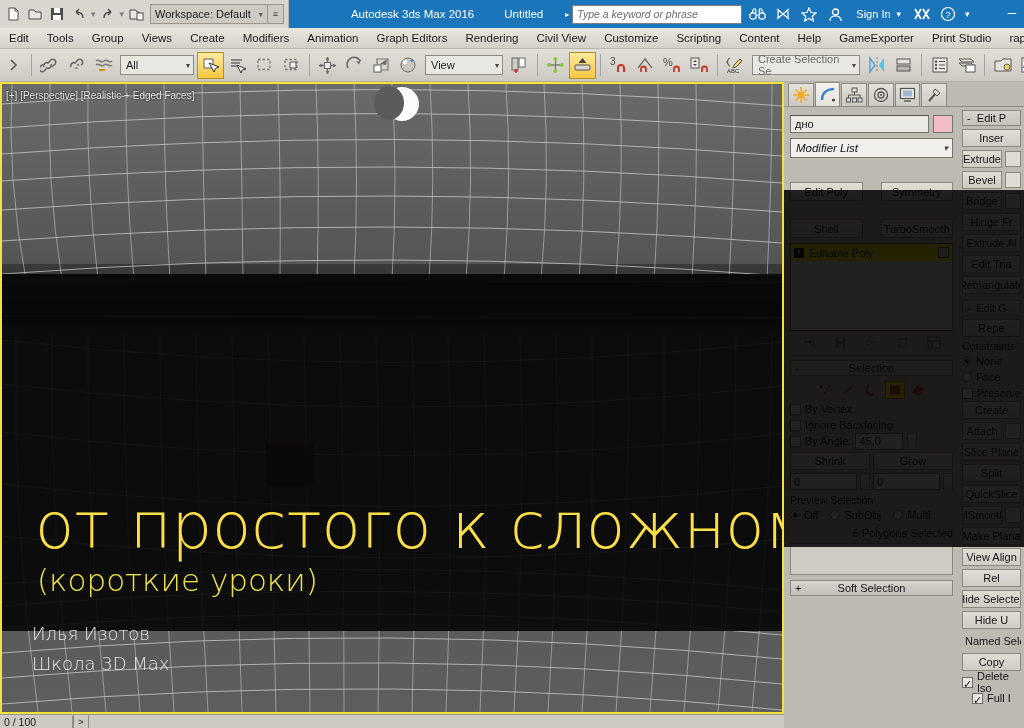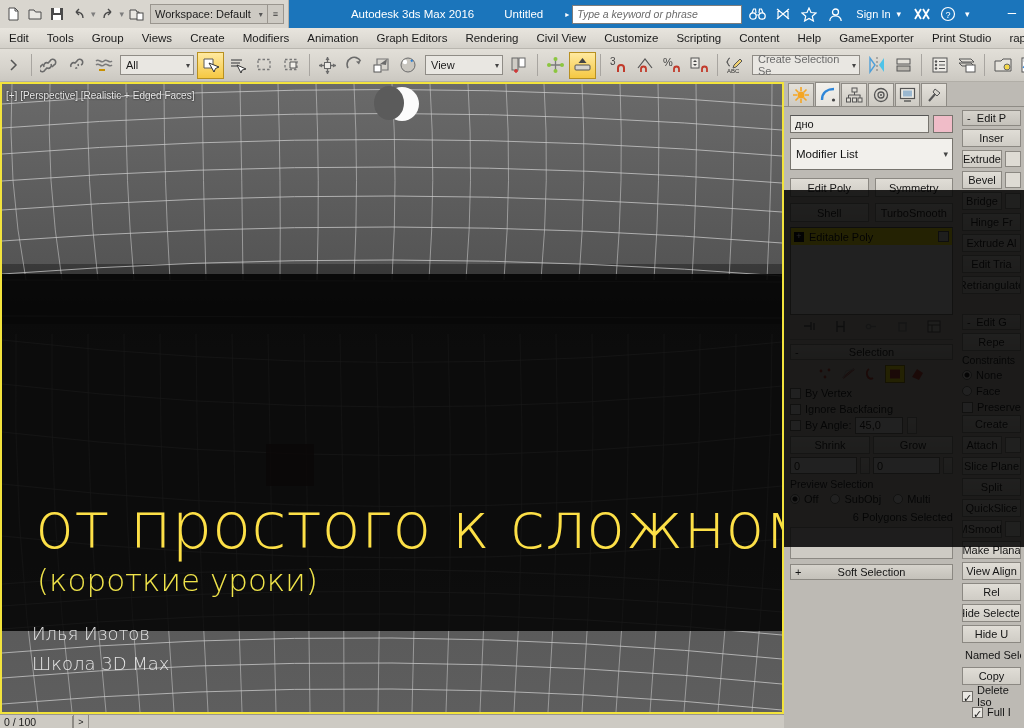--- a/index.html
+++ b/index.html
@@ -169,25 +169,25 @@
     padding: 8px 6px 0 6px;
   }
   .namerow { display:flex; align-items:center; gap: 4px; margin-bottom: 5px; }
   .nameinput {
     flex: 1; height: 18px; background: #eceae5; border: 1px solid #77746e;
     border-top-color:#555; font-size: 11px; color:#111; padding: 0 4px;
     display:flex; align-items:center;
   }
   .swatch { width: 20px; height: 18px; background: #f0bcc8; border: 1px solid #77746e; }
   .modlist {
-    height: 32px; background: #f2f0ec; border: 1px solid #77746e;
+    height: 20px; background: #f2f0ec; border: 1px solid #77746e;
     display:flex; align-items:center; justify-content: space-between;
-    padding: 0 4px 0 5px; font-size: 11.5px; color:#111; margin-bottom: 8px;
-  }
-  .modbtns { display: grid; grid-template-columns: 1fr 1fr; gap: 6px; margin-bottom: 5px; }
+    padding: 0 4px 0 5px; font-size: 11.5px; color:#111; margin-bottom: 24px; font-style: italic;
+  }
+  .modbtns { display: grid; grid-template-columns: 1fr 1fr; gap: 18px; margin-bottom: 5px; }
   .mbtn {
     height: 19px; background: linear-gradient(to bottom,#e0ddd6,#cfccc5);
     border: 1px solid #8b8882; font-size: 11px; color: #141414;
     display:flex; align-items:center; justify-content:center;
   }
   .stacklist {
     height: 88px; background: #e9e7e2; border: 1px solid #77746e; border-top-color:#555;
   }
   .stackitem {
     height: 17px; background: #fff000; display:flex; align-items:center;
@@ -882,21 +882,21 @@
       </div>
       <div class="rbtnrow">
         <div class="rbtn">Bridge</div>
         <div class="settingsbox"></div>
       </div>
       <div class="rbtn">Hinge Fr</div>
       <div class="rbtn">Extrude Al</div>
       <div class="rbtn">Edit Tria</div>
       <div class="rbtn">Retriangulate</div>
 
-      <div class="rollhdr" style="margin-top:20px">
+      <div class="rollhdr" style="margin-top:6px">
         <span class="pm">-</span>
         <span>Edit G</span>
       </div>
       <div class="rbtn">Repe</div>
       <div style="font-size:10.5px;color:#141414;margin:3px 0 1px">Constraints</div>
       <div class="chkrow">
         <span class="radio on"></span>
         <span>None</span>
       </div>
       <div class="chkrow">

